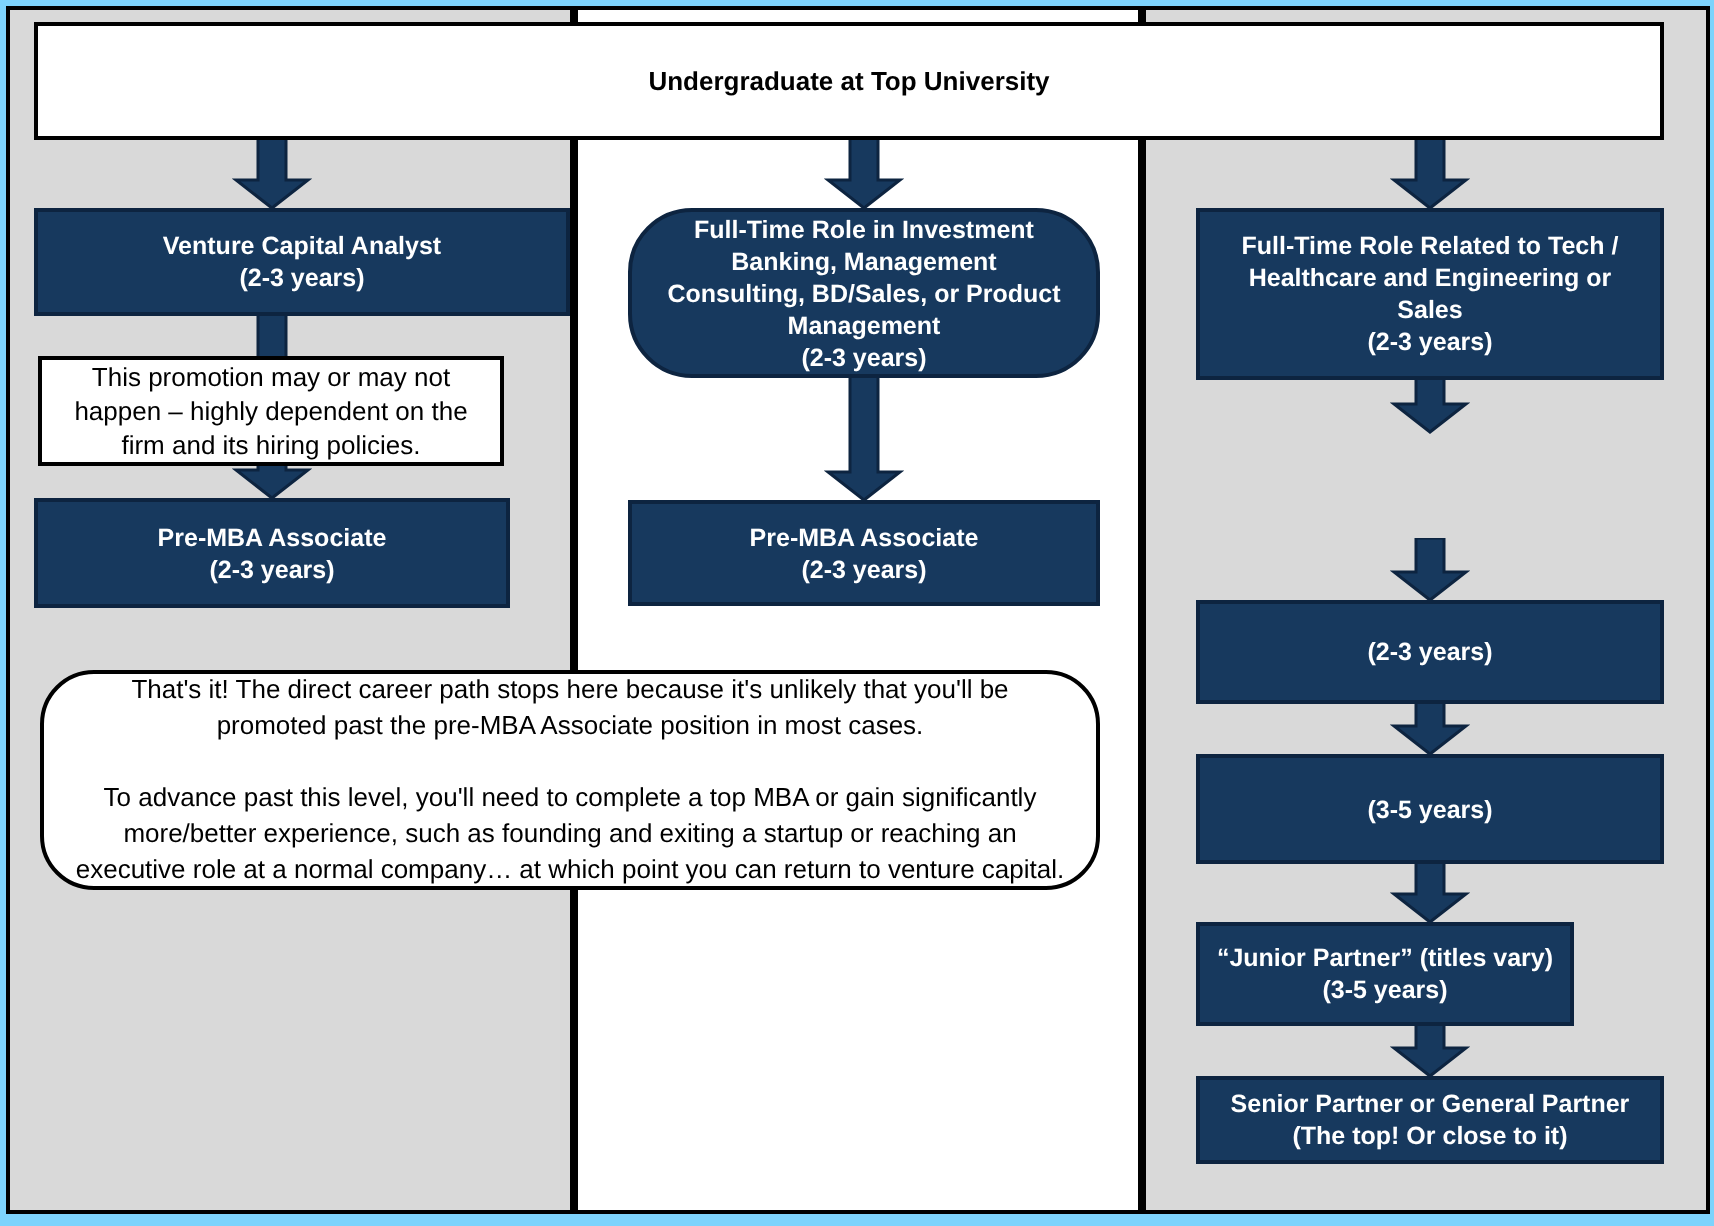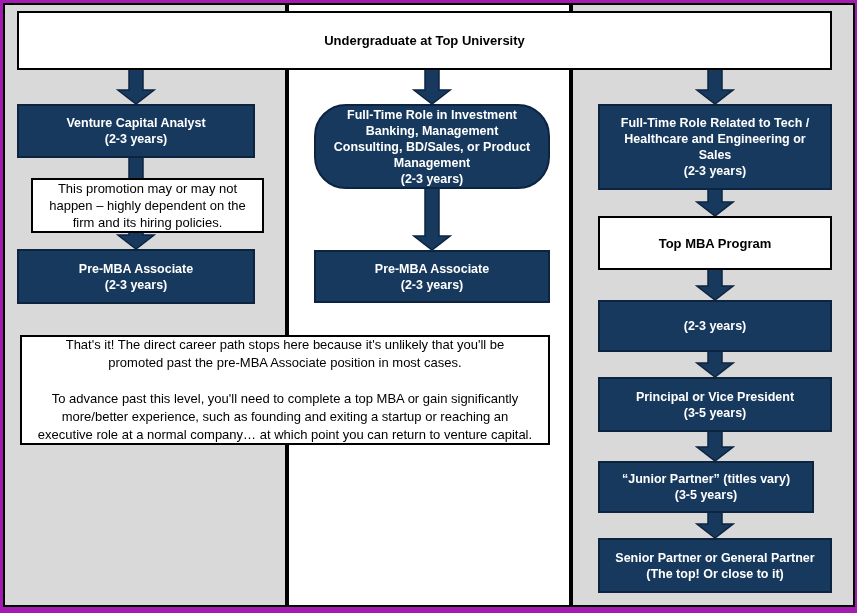--- a/index.html
+++ b/index.html
@@ -3,21 +3,21 @@
 <meta charset="utf-8">
 <style>
   html,body{margin:0;padding:0;}
   body{
     font-family:"Liberation Sans", sans-serif;
     background:#f2f2f2;
   }
   #canvas{
     position:relative;
     width:857px;height:613px;
-    background:#a21caf;
+    background:#7dd3fc;
     overflow:hidden;
   }
   .panel{
     position:absolute;
     border:2px solid #000;
     box-sizing:border-box;
   }
   .panel.gray{background:#d9d9d9;}
   .panel.white{background:#ffffff;}
   .box{
@@ -42,26 +42,26 @@
     background:#ffffff;
     border:2px solid #000000;
     color:#000000;
   }
   .whitebox.bold{font-weight:bold;font-size:13px;}
   .pre{white-space:pre-line;}
   .notetext{
     font-size:13px;
     line-height:17px;
     color:#000;
-    margin-left:12px;
   }
   .bignote{
     z-index:3;
     font-size:13px;
     line-height:18px;
+    border-radius:27px;
   }
   .arrow{
     position:absolute;
     z-index:1;
   }
 </style>
 </head>
 <body>
 
 <div id="canvas">
@@ -83,21 +83,21 @@
     <svg width="40" height="36">
         <polygon points="13,0 13,21 2,21 20,35 38,21 27,21 27,0" fill="#17395e" stroke="#0d2440" stroke-width="1.5"></polygon>
       </svg>
   </div>
   <div class="arrow" style="left:695px; top:69px;">
     <svg width="40" height="36">
         <polygon points="13,0 13,21 2,21 20,35 38,21 27,21 27,0" fill="#17395e" stroke="#0d2440" stroke-width="1.5"></polygon>
       </svg>
   </div>
 
-  <div class="box navybox" style="left:17px; top:104px; width:238px; height:54px;">
+  <div class="box navybox" style="left:17px; top:104px; width:268px; height:54px;">
     <div>Venture Capital Analyst</div>
     <div>(2-3 years)</div>
   </div>
 
   <div class="arrow" style="left:116px; top:157px;">
     <svg width="40" height="93">
         <polygon points="13,0 13,78 2,78 20,92 38,78 27,78 27,0" fill="#17395e" stroke="#0d2440" stroke-width="1.5"></polygon>
       </svg>
   </div>
 
@@ -146,60 +146,56 @@
 Sales</div>
     <div>(2-3 years)</div>
   </div>
 
   <div class="arrow" style="left:695px; top:189px;">
     <svg width="40" height="28">
         <polygon points="13,0 13,13 2,13 20,27 38,13 27,13 27,0" fill="#17395e" stroke="#0d2440" stroke-width="1.5"></polygon>
       </svg>
   </div>
 
-  <div class="box whitebox bold" style="left:598px; top:216px; width:234px; height:54px;">
-    <div>Top MBA Program</div>
-  </div>
 
   <div class="arrow" style="left:695px; top:269px;">
     <svg width="40" height="32">
         <polygon points="13,0 13,17 2,17 20,31 38,17 27,17 27,0" fill="#17395e" stroke="#0d2440" stroke-width="1.5"></polygon>
       </svg>
   </div>
 
   <div class="box navybox" style="left:598px; top:300px; width:234px; height:52px;">
     <div>(2-3 years)</div>
   </div>
 
   <div class="arrow" style="left:695px; top:351px;">
     <svg width="40" height="27">
         <polygon points="13,0 13,12 2,12 20,26 38,12 27,12 27,0" fill="#17395e" stroke="#0d2440" stroke-width="1.5"></polygon>
       </svg>
   </div>
 
   <div class="box navybox" style="left:598px; top:377px; width:234px; height:55px;">
-    <div>Principal or Vice President</div>
     <div>(3-5 years)</div>
   </div>
 
   <div class="arrow" style="left:695px; top:431px;">
     <svg width="40" height="31">
         <polygon points="13,0 13,16 2,16 20,30 38,16 27,16 27,0" fill="#17395e" stroke="#0d2440" stroke-width="1.5"></polygon>
       </svg>
   </div>
 
-  <div class="box navybox" style="left:598px; top:461px; width:216px; height:52px;">
+  <div class="box navybox" style="left:598px; top:461px; width:189px; height:52px;">
     <div>“Junior Partner” (titles vary)</div>
     <div>(3-5 years)</div>
   </div>
 
   <div class="arrow" style="left:695px; top:512px;">
     <svg width="40" height="27">
         <polygon points="13,0 13,12 2,12 20,26 38,12 27,12 27,0" fill="#17395e" stroke="#0d2440" stroke-width="1.5"></polygon>
       </svg>
   </div>
 
-  <div class="box navybox" style="left:598px; top:538px; width:234px; height:55px;">
+  <div class="box navybox" style="left:598px; top:538px; width:234px; height:44px;">
     <div>Senior Partner or General Partner</div>
     <div>(The top! Or close to it)</div>
   </div>
 
 </div>
 
 </body></html>

